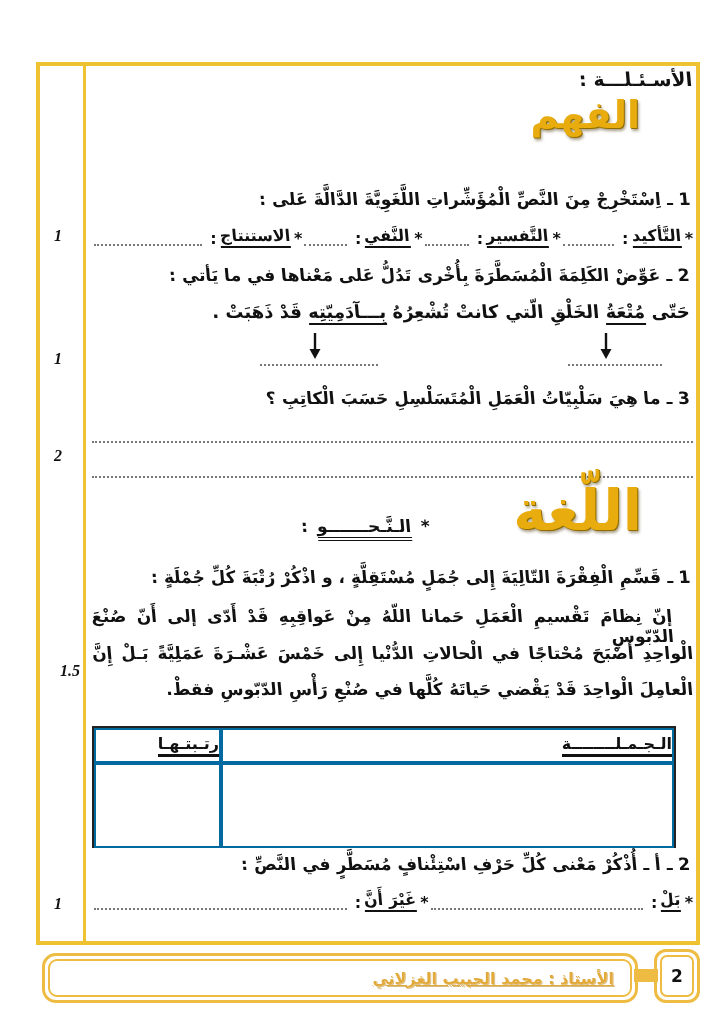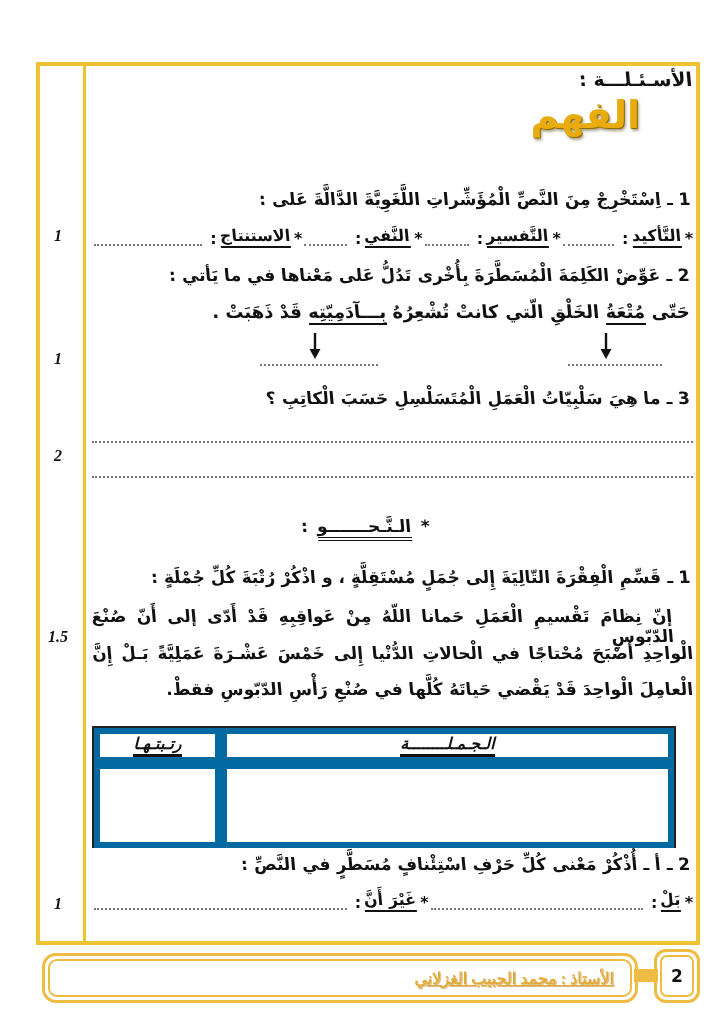--- a/index.html
+++ b/index.html
@@ -29,21 +29,21 @@
   .star{margin-left:4px;}
   .colon{margin:0 3px;}
 
   .para{direction:rtl;font-weight:bold;font-size:17px;width:601px;text-align:justify;
         text-align-last:justify;transform:skewX(5deg);}
   .para.lastline{text-align-last:right;}
 
   
   .tbl{display:grid;direction:rtl;grid-template-columns:1fr 127px;grid-template-rows:35px 85px;
        border:2px solid #222;box-sizing:border-box;background:#fff;}
-  .cell{border:6px solid #0369a1;display:flex;align-items:center;justify-content:center;font-style:italic;}
+  .cell{border:2px solid #0369a1;display:flex;align-items:center;}
   .cell.hdr span{font-weight:bold;font-size:16px;border-bottom:3px solid #111;padding-bottom:1px;}
 
   
   .banner-outer{left:42px;top:953px;width:596px;height:50px;border:3px solid #EFBC43;
                 border-radius:14px;box-sizing:border-box;}
   .banner-inner{position:absolute;left:3px;top:3px;right:3px;bottom:3px;border:2px solid #EFBC43;
                 border-radius:9px;display:flex;direction:rtl;align-items:center;
                 justify-content:space-between;padding:0 16px;}
   .gold-text{color:#E2A93B;font-weight:bold;font-size:16px;direction:rtl;
              text-shadow:0 0 1px #fff,1px 1px 0 rgba(180,120,0,.5);}
@@ -62,21 +62,21 @@
 <body>
 
 <div class="page">
 
   <div class="abs main-border"></div>
   <div class="abs margin-line"></div>
 
   <div class="abs score" style="left:36px;top:227px;">1</div>
   <div class="abs score" style="left:36px;top:350px;">1</div>
   <div class="abs score" style="left:36px;top:447px;">2</div>
-  <div class="abs score" style="left:36px;top:628px;">1.5</div>
+  <div class="abs score" style="left:36px;top:662px;text-align:right;">1.5</div>
   <div class="abs score" style="left:36px;top:895px;">1</div>
 
   <div class="abs qtext" style="right:28px;top:68px;font-size:19px;">الأسـئـلـــة :</div>
 
   <div class="abs gold-title" style="right:80px;top:95px;font-size:38px;line-height:1.1;">الفهم</div>
 
   <div class="abs qtext" style="right:30px;top:189px;">1 ـ اِسْتَخْرِجْ مِنَ النَّصِّ الْمُؤَشِّراتِ اللَّغَوِيَّةَ الدَّالَّةَ عَلى :</div>
 
   <div class="abs row" style="left:92px;top:222px;width:601px;height:26px;">
     <span class="grp" style="width:22%;">
@@ -121,20 +121,21 @@
   </svg>
 
   <div class="abs dotline" style="left:568px;top:352px;width:94px;"></div>
   <div class="abs dotline" style="left:260px;top:352px;width:118px;"></div>
 
   <div class="abs qtext" style="right:30px;top:388px;">3 ـ ما هِيَ سَلْبِيّاتُ الْعَمَلِ الْمُتَسَلْسِلِ حَسَبَ الْكاتِبِ ؟</div>
 
   <div class="abs dotline" style="left:92px;top:429px;width:601px;"></div>
   <div class="abs dotline" style="left:92px;top:464px;width:601px;"></div>
 
+  <div class="abs gold-title" style="right:78px;top:480px;font-size:56px;line-height:1.1;">اللّغة</div>
 
   <div class="abs nahw" style="left:298px;top:516px;">
     <span class="star">*</span>
     <span class="dbl">الـنَّـحـــــــو</span>
     <span class="colon">:</span>
   </div>
 
   <div class="abs qtext" style="right:30px;top:567px;">1 ـ قَسِّمِ الْفِقْرَةَ التّالِيَةَ إِلى جُمَلٍ مُسْتَقِلَّةٍ ، و اذْكُرْ رُتْبَةَ كُلِّ جُمْلَةٍ :</div>
 
   <div class="abs para" style="left:92px;top:606px;padding-right:20px;width:581px;">إنّ نِظامَ تَقْسيمِ الْعَمَلِ حَمانا اللّهُ مِنْ عَواقِبِهِ قَدْ أَدّى إلى أَنّ صُنْعَ الدّبّوسِ</div>
@@ -164,21 +165,21 @@
     <span class="grp" style="width:56%;">
       <span class="star">*</span>
       <span class="uw small-skew">غَيْرَ أَنَّ</span>
       <span class="colon">:</span>
       <span class="dots"></span>
     </span>
   </div>
 
   <div class="abs banner-outer">
     <div class="banner-inner">
-      <span class="gold-text" style="text-decoration:underline;font-family:Liberation Serif, serif;">الأستاذ : محمد الحبيب الغزلاني</span>
+      <span class="gold-text" style="text-decoration:underline;">الأستاذ : محمد الحبيب الغزلاني</span>
     </div>
   </div>
   <div class="abs connector"></div>
   <div class="abs pagebox-outer">
     <div class="pagebox-inner">2</div>
   </div>
 
 </div>
 
 </body></html>

